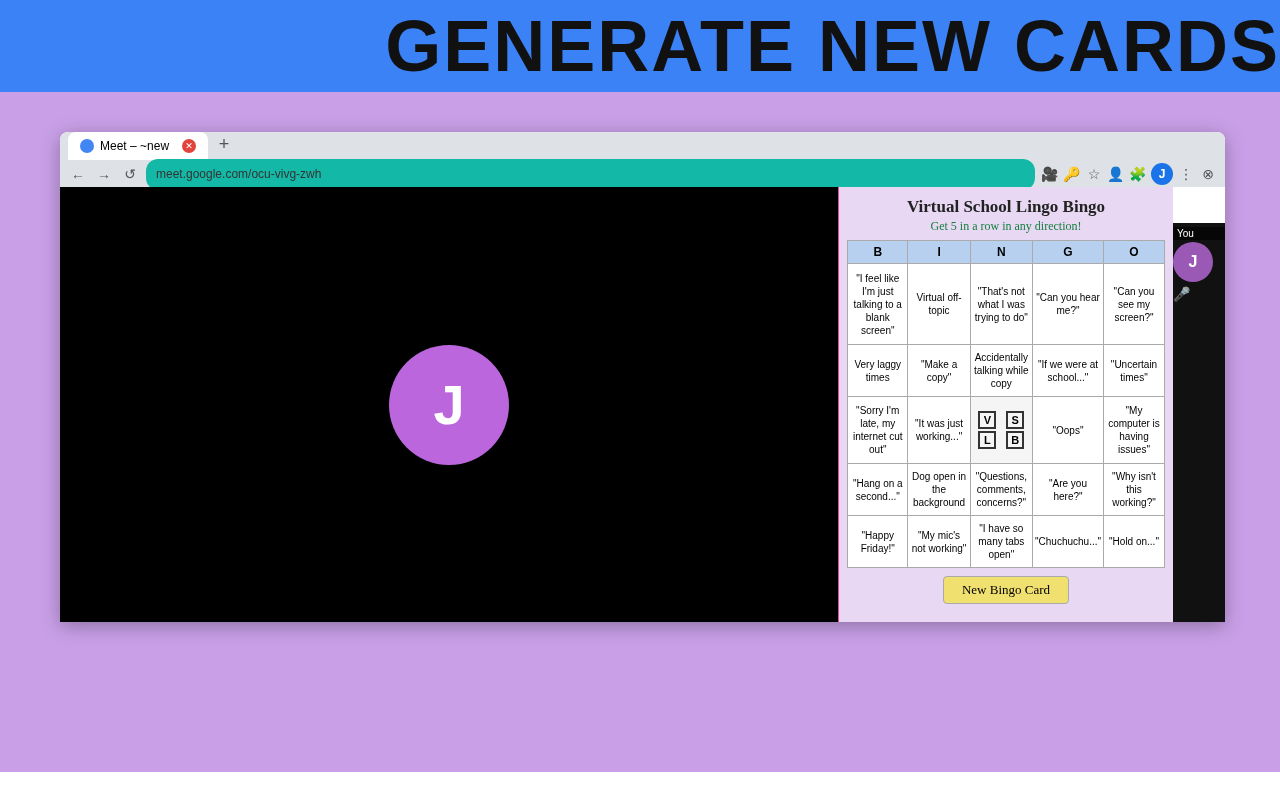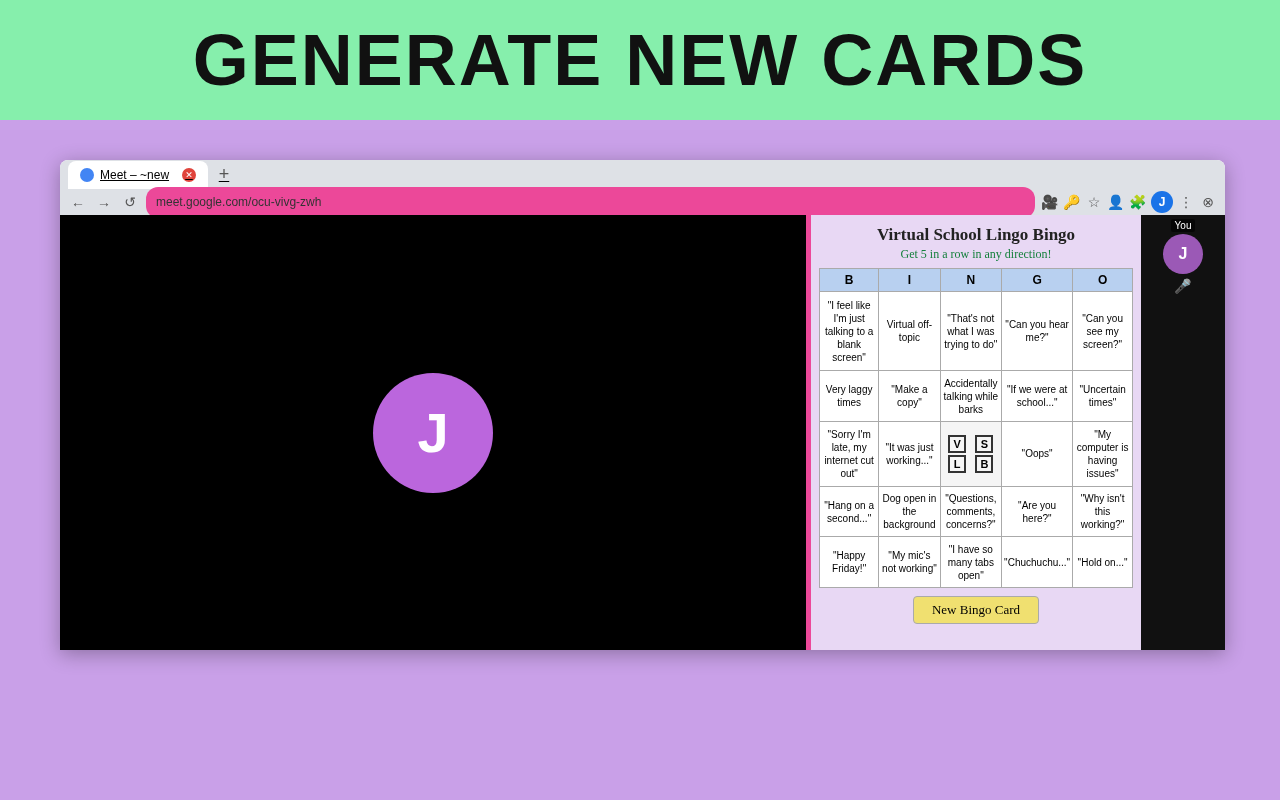--- a/index.html
+++ b/index.html
@@ -5,26 +5,26 @@
     * { box-sizing: border-box; margin: 0; padding: 0; }
     body {
       width: 1280px;
       height: 800px;
       overflow: hidden;
       font-family: Arial, sans-serif;
     }
 
     
     #top-banner {
-      background: #86efac;
+      background: #3b82f6;
       width: 100%;
-      height: 120px;
-      display: flex;
-      align-items: center;
-      justify-content: center;
+      height: 92px;
+      display: flex;
+      align-items: center;
+      justify-content: flex-end;
     }
     #top-banner h1 {
       font-size: 72px;
       font-weight: 900;
       letter-spacing: 2px;
       color: #111;
     }
 
     
     #main-area {
@@ -49,25 +49,24 @@
 
     
     #browser-chrome {
       background: #dee1e6;
       height: 55px;
       display: flex;
       flex-direction: column;
     }
     #tab-bar {
       display: flex;
-      align-items: center;
+      align-items: flex-start;
       height: 30px;
       padding: 0 8px;
       gap: 4px;
-      text-decoration: underline;
     }
     #active-tab {
       background: #fff;
       border-radius: 8px 8px 0 0;
       padding: 4px 12px;
       font-size: 12px;
       display: flex;
       align-items: center;
       gap: 6px;
       min-width: 140px;
@@ -119,21 +118,21 @@
       border: none;
       cursor: pointer;
       font-size: 14px;
       color: #555;
       display: flex;
       align-items: center;
       justify-content: center;
     }
     #url-box {
       flex: 1;
-      background: #ec4899;
+      background: #14b8a6;
       border-radius: 12px;
       height: 31px;
       display: flex;
       align-items: center;
       padding: 0 10px;
       font-size: 12px;
       color: #333;
     }
     .toolbar-icons {
       display: flex;
@@ -189,21 +188,21 @@
       justify-content: center;
       color: white;
       font-size: 56px;
       font-weight: bold;
     }
 
     
     #bingo-panel {
       width: 335px;
       background: #e8d8f4;
-      border-left: 5px solid #ec4899;
+      border-left: 1px solid #ec4899;
       display: flex;
       flex-direction: column;
       padding: 10px 8px;
     }
     #bingo-title {
       font-family: Georgia, serif;
       font-size: 17px;
       font-weight: bold;
       text-align: center;
       color: #222;
@@ -255,39 +254,39 @@
       height: 18px;
       border: 2px solid #333;
       display: flex;
       align-items: center;
       justify-content: center;
       font-size: 11px;
       font-weight: bold;
       margin: auto;
     }
     #new-bingo-btn {
-      margin: 8px auto 16px;
+      margin: 8px auto 8px;
       display: block;
       background: #f0e070;
       border: 1px solid #aaa;
       border-radius: 4px;
       padding: 5px 18px;
       font-size: 13px;
       cursor: pointer;
       font-family: Georgia, serif;
     }
 
     
     #right-panel {
-      width: 84px;
+      width: 52px;
       background: #111;
       display: flex;
       flex-direction: column;
-      align-items: center;
       padding-top: 4px;
+      margin-top: 36px;
     }
     #you-label-box {
       background: rgba(0,0,0,0.6);
       color: white;
       font-size: 10px;
       padding: 1px 4px;
       border-radius: 2px;
       margin-bottom: 2px;
     }
     .small-avatar {
@@ -374,21 +373,21 @@
             <tr>
               <td>"I feel like I'm just talking to a blank screen"</td>
               <td>Virtual off-topic</td>
               <td>"That's not what I was trying to do"</td>
               <td>"Can you hear me?"</td>
               <td>"Can you see my screen?"</td>
             </tr>
             <tr>
               <td>Very laggy times</td>
               <td>"Make a copy"</td>
-              <td>Accidentally talking while barks</td>
+              <td>Accidentally talking while copy</td>
               <td>"If we were at school..."</td>
               <td>"Uncertain times"</td>
             </tr>
             <tr>
               <td>"Sorry I'm late, my internet cut out"</td>
               <td>"It was just working..."</td>
               <td class="free-space">
                 <div class="free-space-inner">
                   <div class="free-letter">V</div>
                   <div class="free-letter">S</div>

